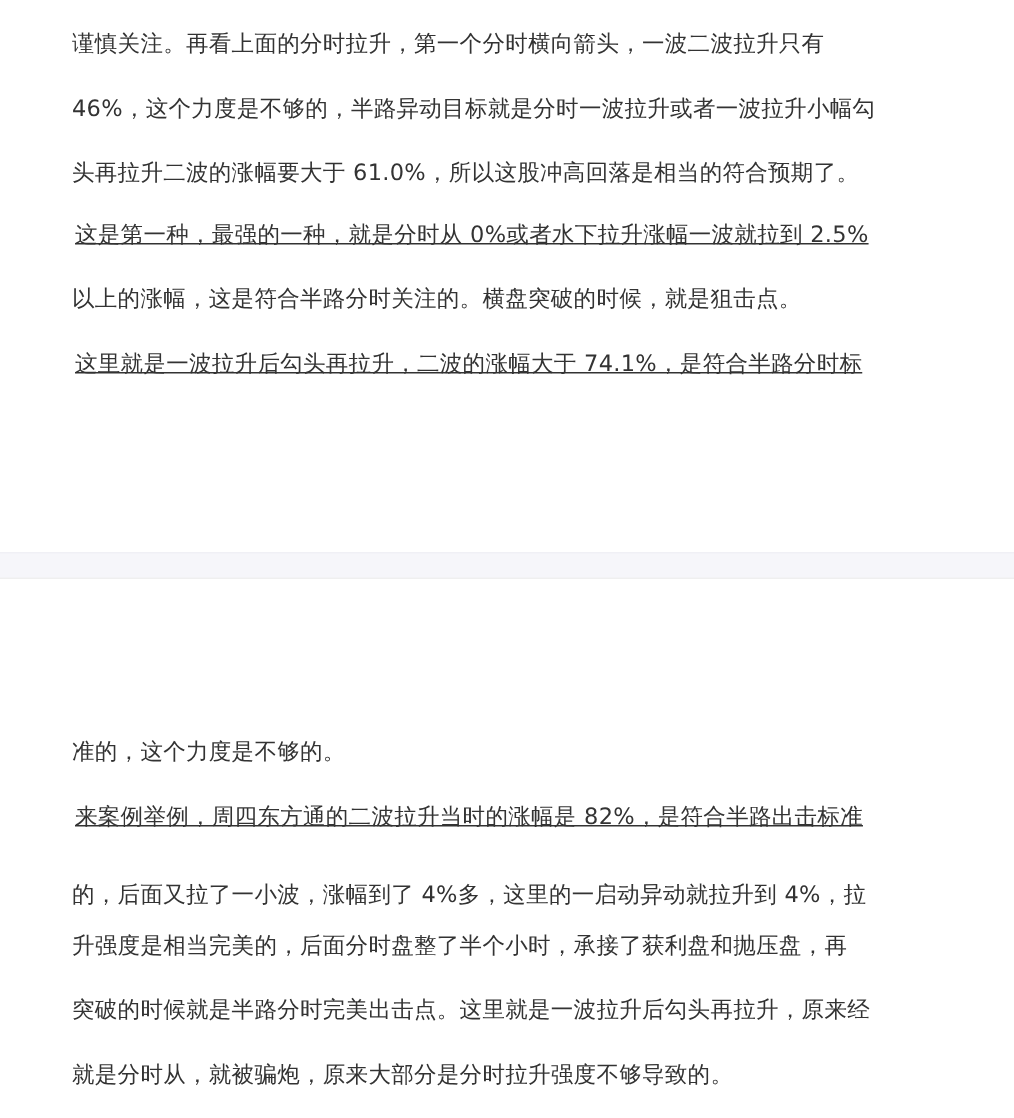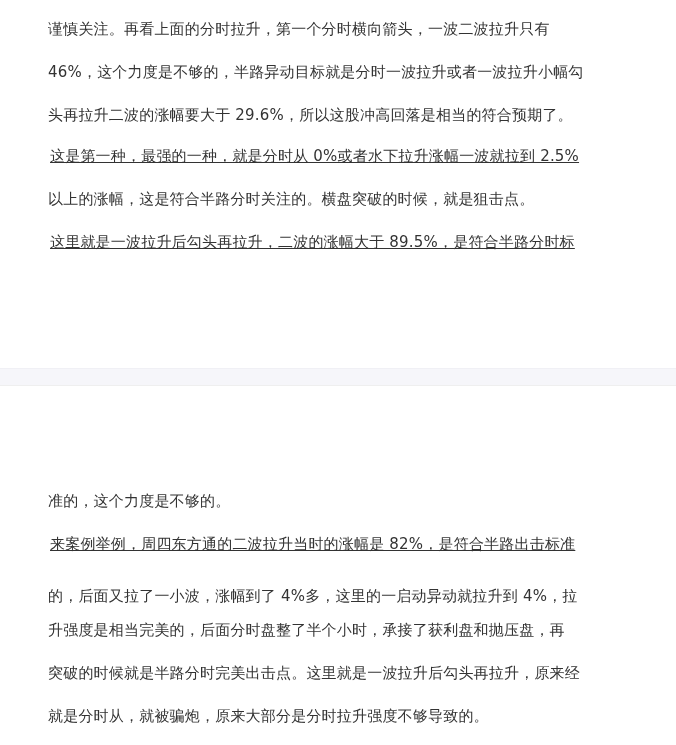--- a/index.html
+++ b/index.html
@@ -32,24 +32,24 @@
 </head>
 <body>
 
 <div class="page page-top"></div>
 <div class="separator"></div>
 <div class="page page-bottom"></div>
 
 <div>
   <div class="line" style="top:19px">谨慎关注。再看上面的分时拉升，第一个分时横向箭头，一波二波拉升只有</div>
   <div class="line" style="top:62px">46%，这个力度是不够的，半路异动目标就是分时一波拉升或者一波拉升小幅勾</div>
-  <div class="line" style="top:105px">头再拉升二波的涨幅要大于 29.6%，所以这股冲高回落是相当的符合预期了。</div>
+  <div class="line" style="top:105px">头再拉升二波的涨幅要大于 61.0%，所以这股冲高回落是相当的符合预期了。</div>
   <div class="line indent" style="top:146px"> 这是第一种，最强的一种，就是分时从 0%或者水下拉升涨幅一波就拉到 2.5%</div>
   <div class="line" style="top:189px">以上的涨幅，这是符合半路分时关注的。横盘突破的时候，就是狙击点。</div>
-  <div class="line indent" style="top:232px"> 这里就是一波拉升后勾头再拉升，二波的涨幅大于 89.5%，是符合半路分时标</div>
+  <div class="line indent" style="top:232px"> 这里就是一波拉升后勾头再拉升，二波的涨幅大于 74.1%，是符合半路分时标</div>
 </div>
 
 <div>
   <div class="line" style="top:491px">准的，这个力度是不够的。</div>
   <div class="line indent" style="top:534px"> 来案例举例，周四东方通的二波拉升当时的涨幅是 82%，是符合半路出击标准</div>
   <div class="line" style="top:586px">的，后面又拉了一小波，涨幅到了 4%多，这里的一启动异动就拉升到 4%，拉</div>
   <div class="line" style="top:620px">升强度是相当完美的，后面分时盘整了半个小时，承接了获利盘和抛压盘，再</div>
   <div class="line" style="top:663px">突破的时候就是半路分时完美出击点。这里就是一波拉升后勾头再拉升，原来经</div>
   <div class="line" style="top:706px">就是分时从，就被骗炮，原来大部分是分时拉升强度不够导致的。</div>
 </div>

